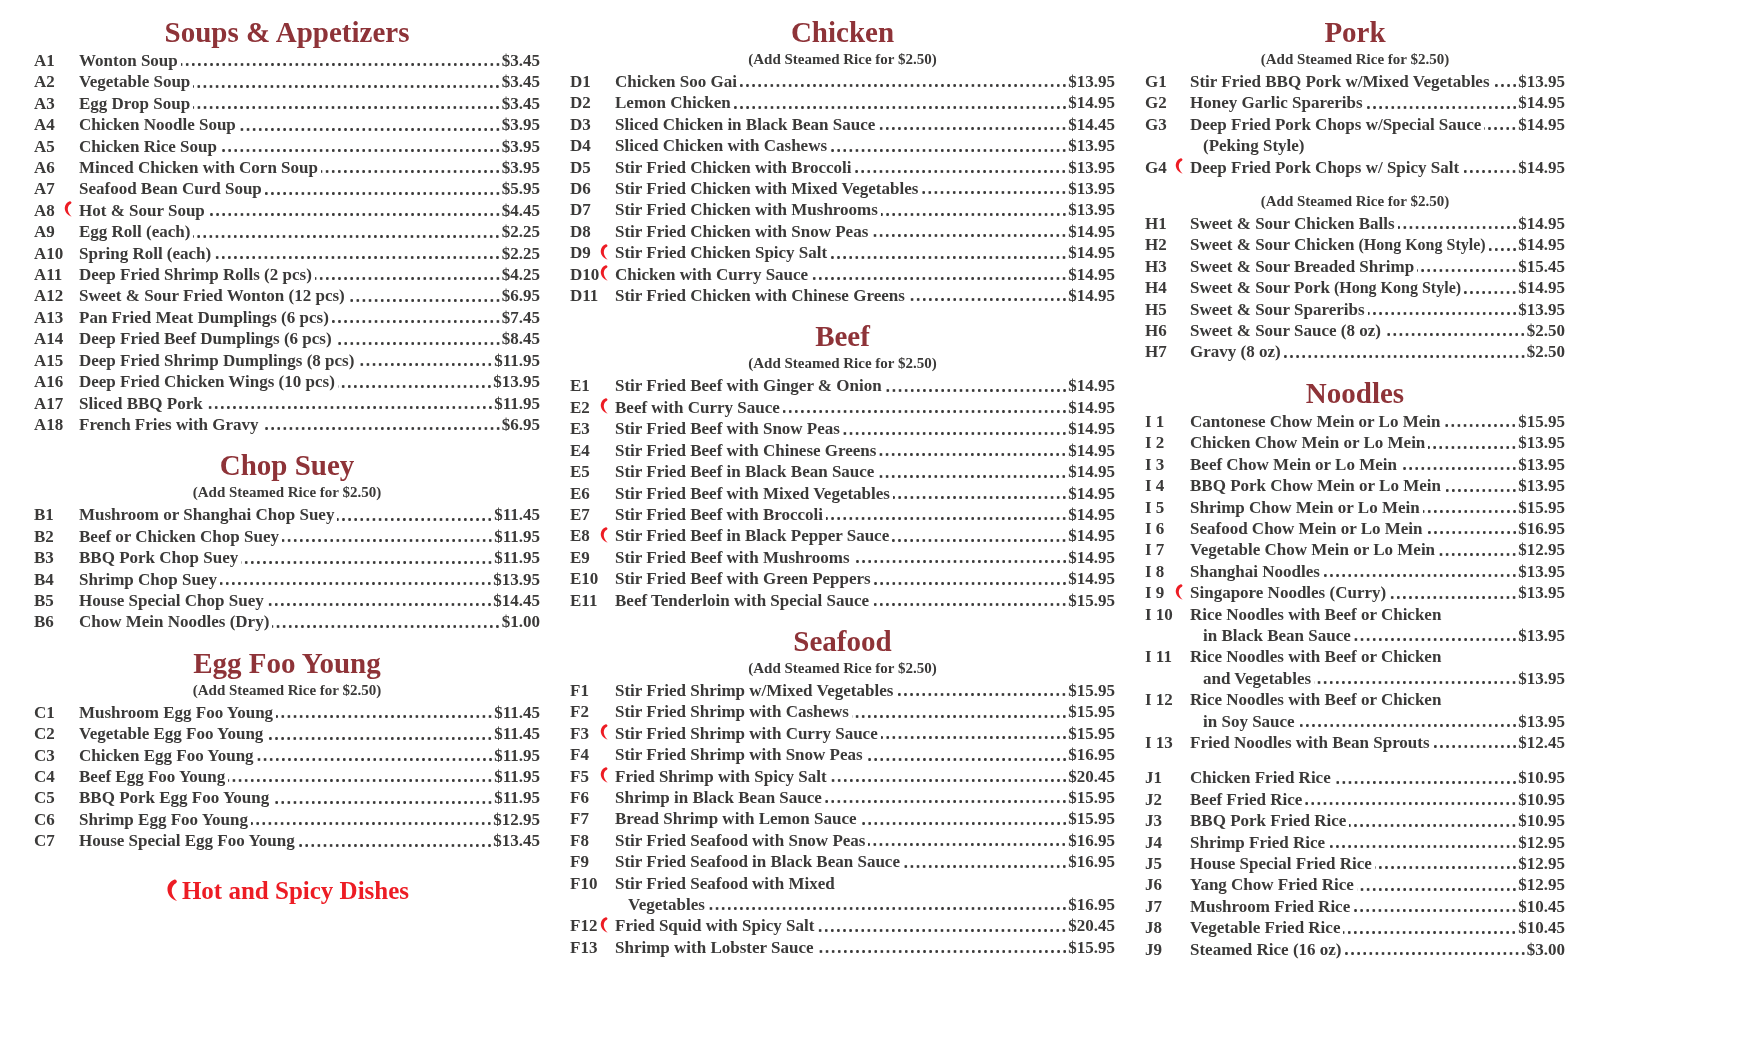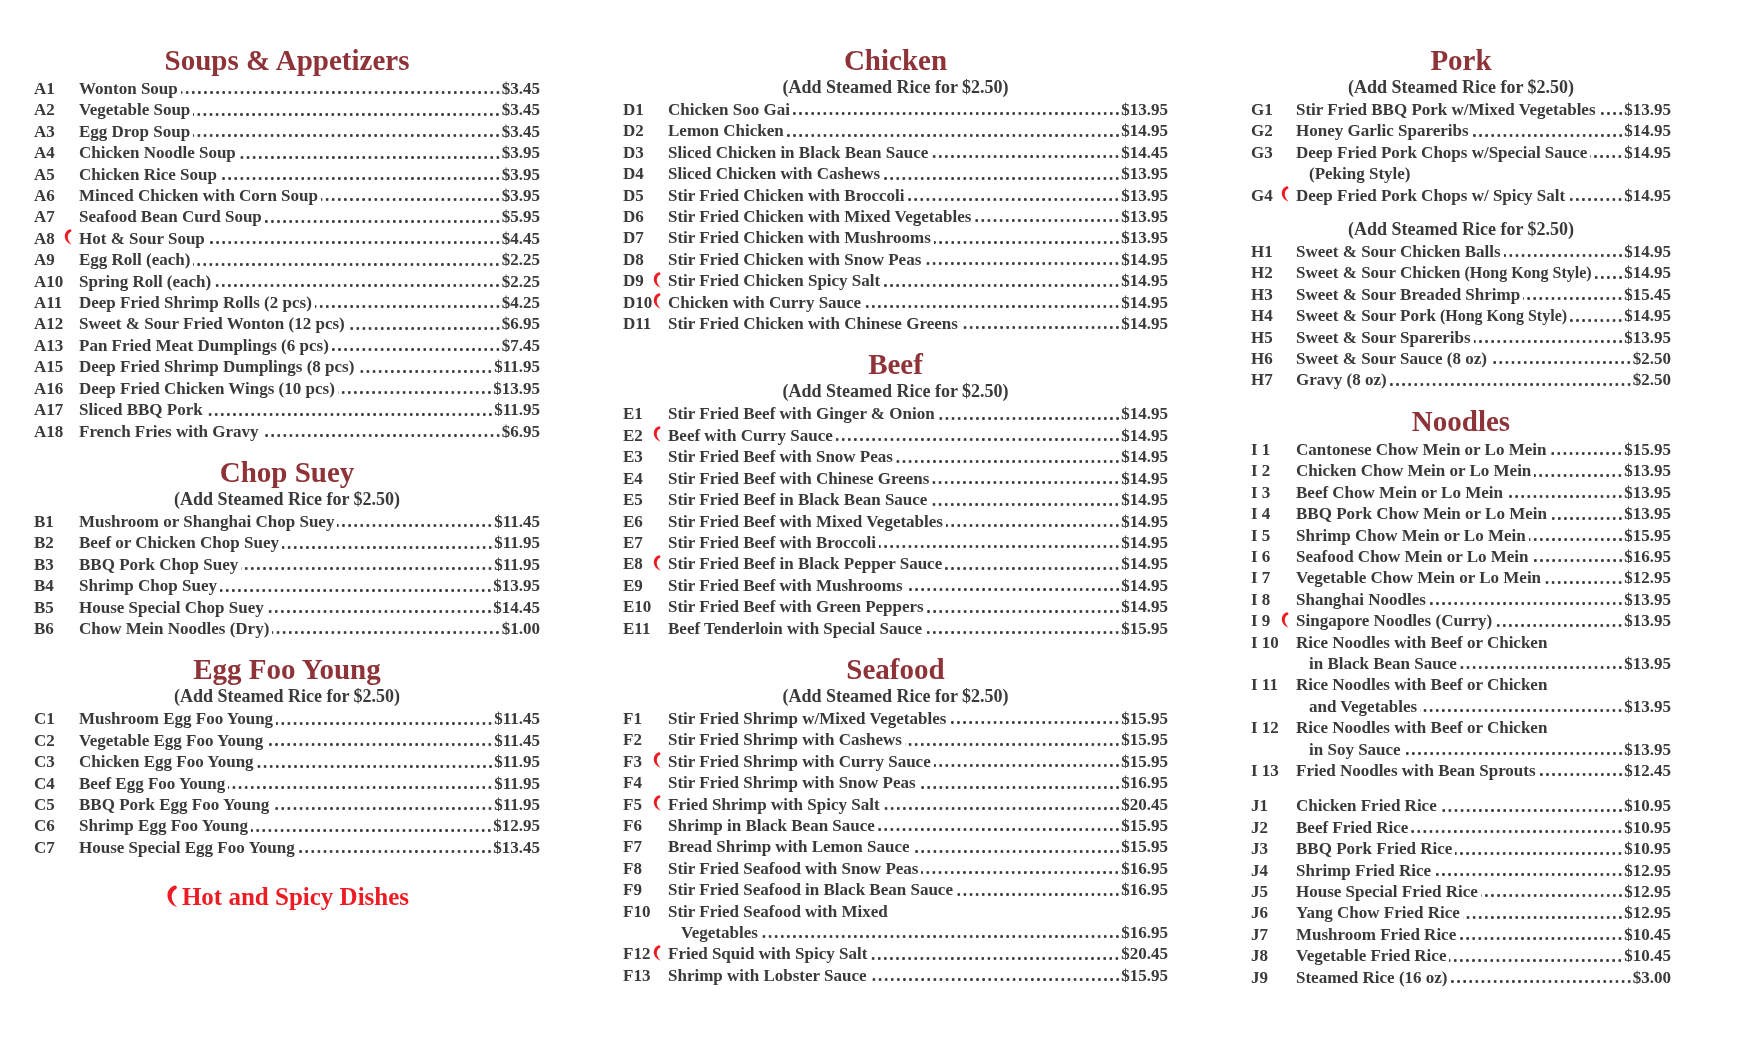--- a/index.html
+++ b/index.html
@@ -4,32 +4,31 @@
 <style>
   html,body{margin:0;padding:0;background:#ffffff;}
   body{
     width:1745px;height:1057px;overflow:hidden;
     font-family:"Liberation Serif", serif;font-weight:700;color:#3b3a39;
   }
   .page{
     box-sizing:border-box;
     display:grid;
     grid-template-columns:506px 545px 420px;
-    column-gap:83px;
+    column-gap:30px;
     padding:16px 118px 0 34px;
-    margin-top:28px;
   }
   .section{width:100%;}
   .section:not(:first-child){margin-top:14px;}
   .section-title{
     font-size:29px;line-height:32px;text-align:center;color:#8e3338;
     margin:0 0 2px 0;
   }
   .section-subtitle{
-    font-size:18px;line-height:19px;text-align:center;color:#3b3a39;margin:0 0 2px 0;
+    font-size:15px;line-height:19px;text-align:center;color:#3b3a39;margin:0 0 2px 0;
   }
   .row{
     position:relative;
     display:flex;align-items:baseline;
     font-size:17px;line-height:21.4px;
     white-space:nowrap;
   }
   .code{flex:0 0 45px;}
   .chili{position:absolute;left:29px;bottom:2px;width:10px;height:19px;}
   .chili svg,.legend-chili svg{display:block;fill:#ed1c24;}
@@ -135,20 +134,26 @@
           <span class="dots"></span>
           <span class="price">$6.95</span>
         </div>
         <div class="row">
           <span class="code">A13</span>
           <span class="name">Pan Fried Meat Dumplings (6 pcs)</span>
           <span class="dots"></span>
           <span class="price">$7.45</span>
         </div>
         <div class="row">
+          <span class="code">A14</span>
+          <span class="name">Deep Fried Beef Dumplings (6 pcs)</span>
+          <span class="dots"></span>
+          <span class="price">$8.45</span>
+        </div>
+        <div class="row">
           <span class="code">A15</span>
           <span class="name">Deep Fried Shrimp Dumplings (8 pcs)</span>
           <span class="dots"></span>
           <span class="price">$11.95</span>
         </div>
         <div class="row">
           <span class="code">A16</span>
           <span class="name">Deep Fried Chicken Wings (10 pcs)</span>
           <span class="dots"></span>
           <span class="price">$13.95</span>

